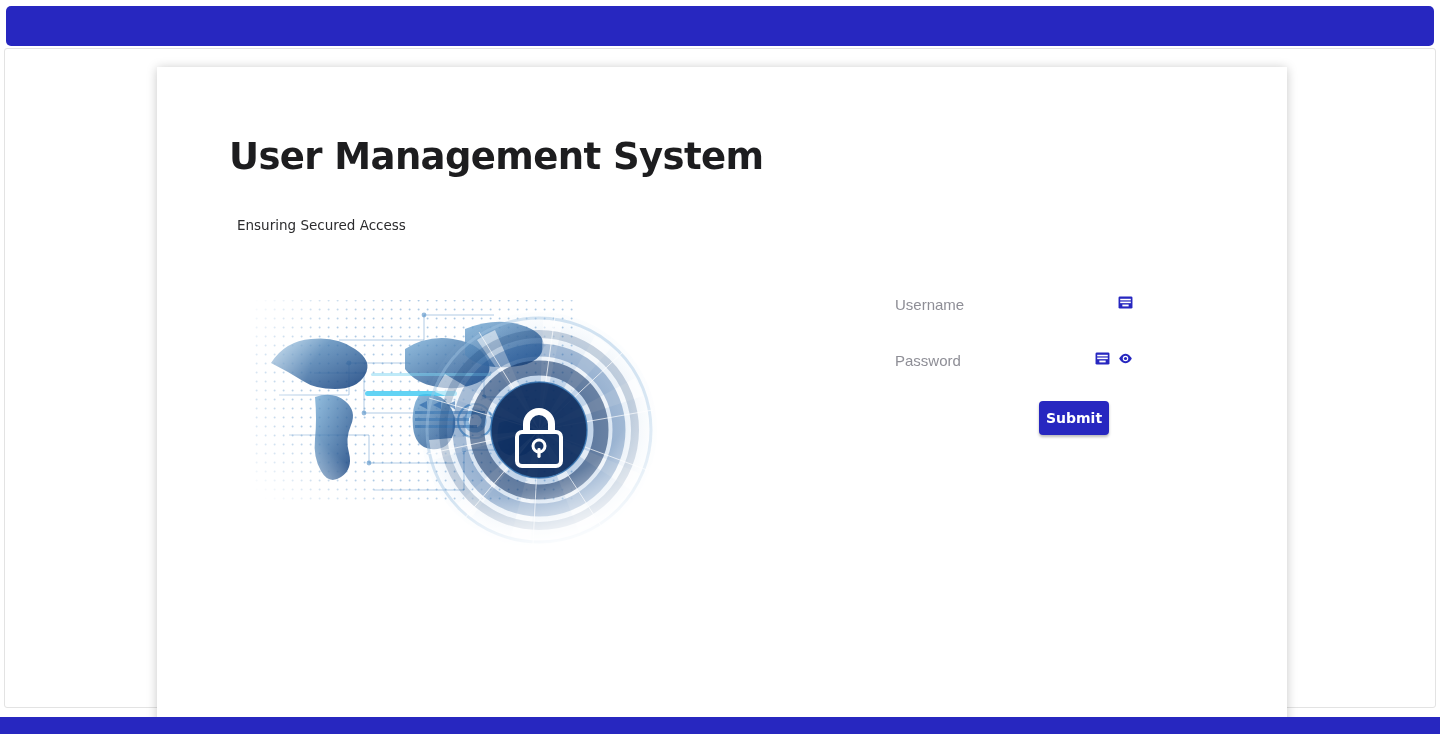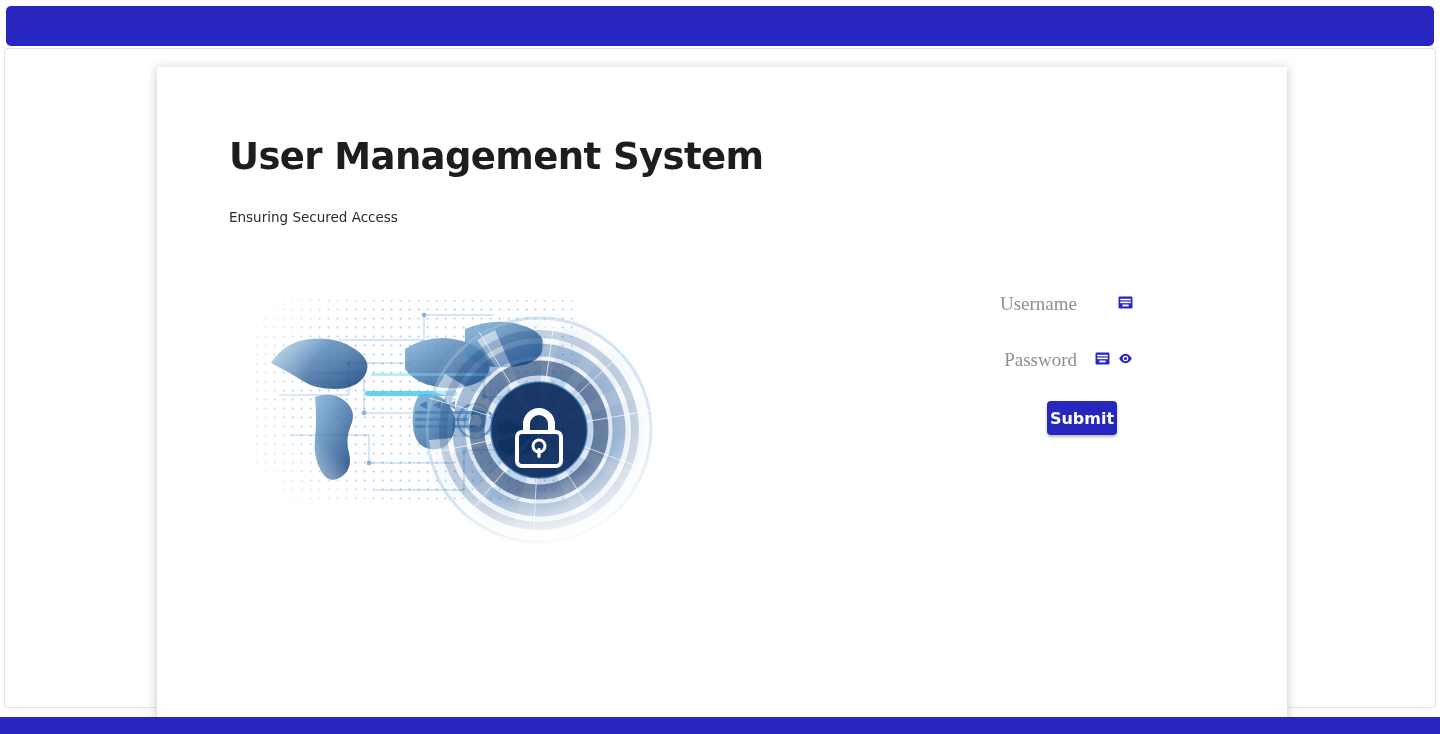--- a/index.html
+++ b/index.html
@@ -84,21 +84,21 @@
     font-weight: 700;
     letter-spacing: -0.6px;
     color: #1d1d1f;
     white-space: nowrap;
   }
 
   .page-subtitle {
     position: absolute;
     left: 0;
     top: 142px;
-    margin: 0;
+    margin: 8px;
     font-family: "DejaVu Sans", sans-serif;
     font-size: 13.5px;
     font-weight: 400;
     color: #2b2b2d;
     white-space: nowrap;
   }
 
   
   .hero-graphic {
     position: absolute;
@@ -124,24 +124,23 @@
     margin-bottom: 26px;
   }
 
   .field-input {
     width: 100%;
     height: 30px;
     border: none;
     outline: none;
     background: transparent;
     padding: 0 56px 0 2px;
-    font-family: Liberation Serif, serif;
-    font-size: 19px;
+    font-family: Liberation Sans, sans-serif;
+    font-size: 15px;
     color: #3c3c3c;
-    text-align: right;
   }
   .field-input::placeholder {
     color: #8e8e96;
     opacity: 1;
   }
 
   .field-icons {
     position: absolute;
     right: 0;
     top: 6px;
@@ -171,26 +170,26 @@
   }
 
   .submit-button {
     width: 70px;
     height: 34px;
     background: #2727c0;
     color: #ffffff;
     border: none;
     border-radius: 4px;
     font-family: "DejaVu Sans", sans-serif;
-    font-size: 16px;
+    font-size: 14px;
     font-weight: 700;
     cursor: pointer;
     box-shadow: 0 2px 3px rgba(0,0,0,0.28);
     padding: 0;
-    margin-right: 16px;
+    margin-right: 24px;
   }
 </style>
 </head>
 <body>
 
 <div class="page">
 
   <div class="top-banner">
     <span></span>
   </div>

